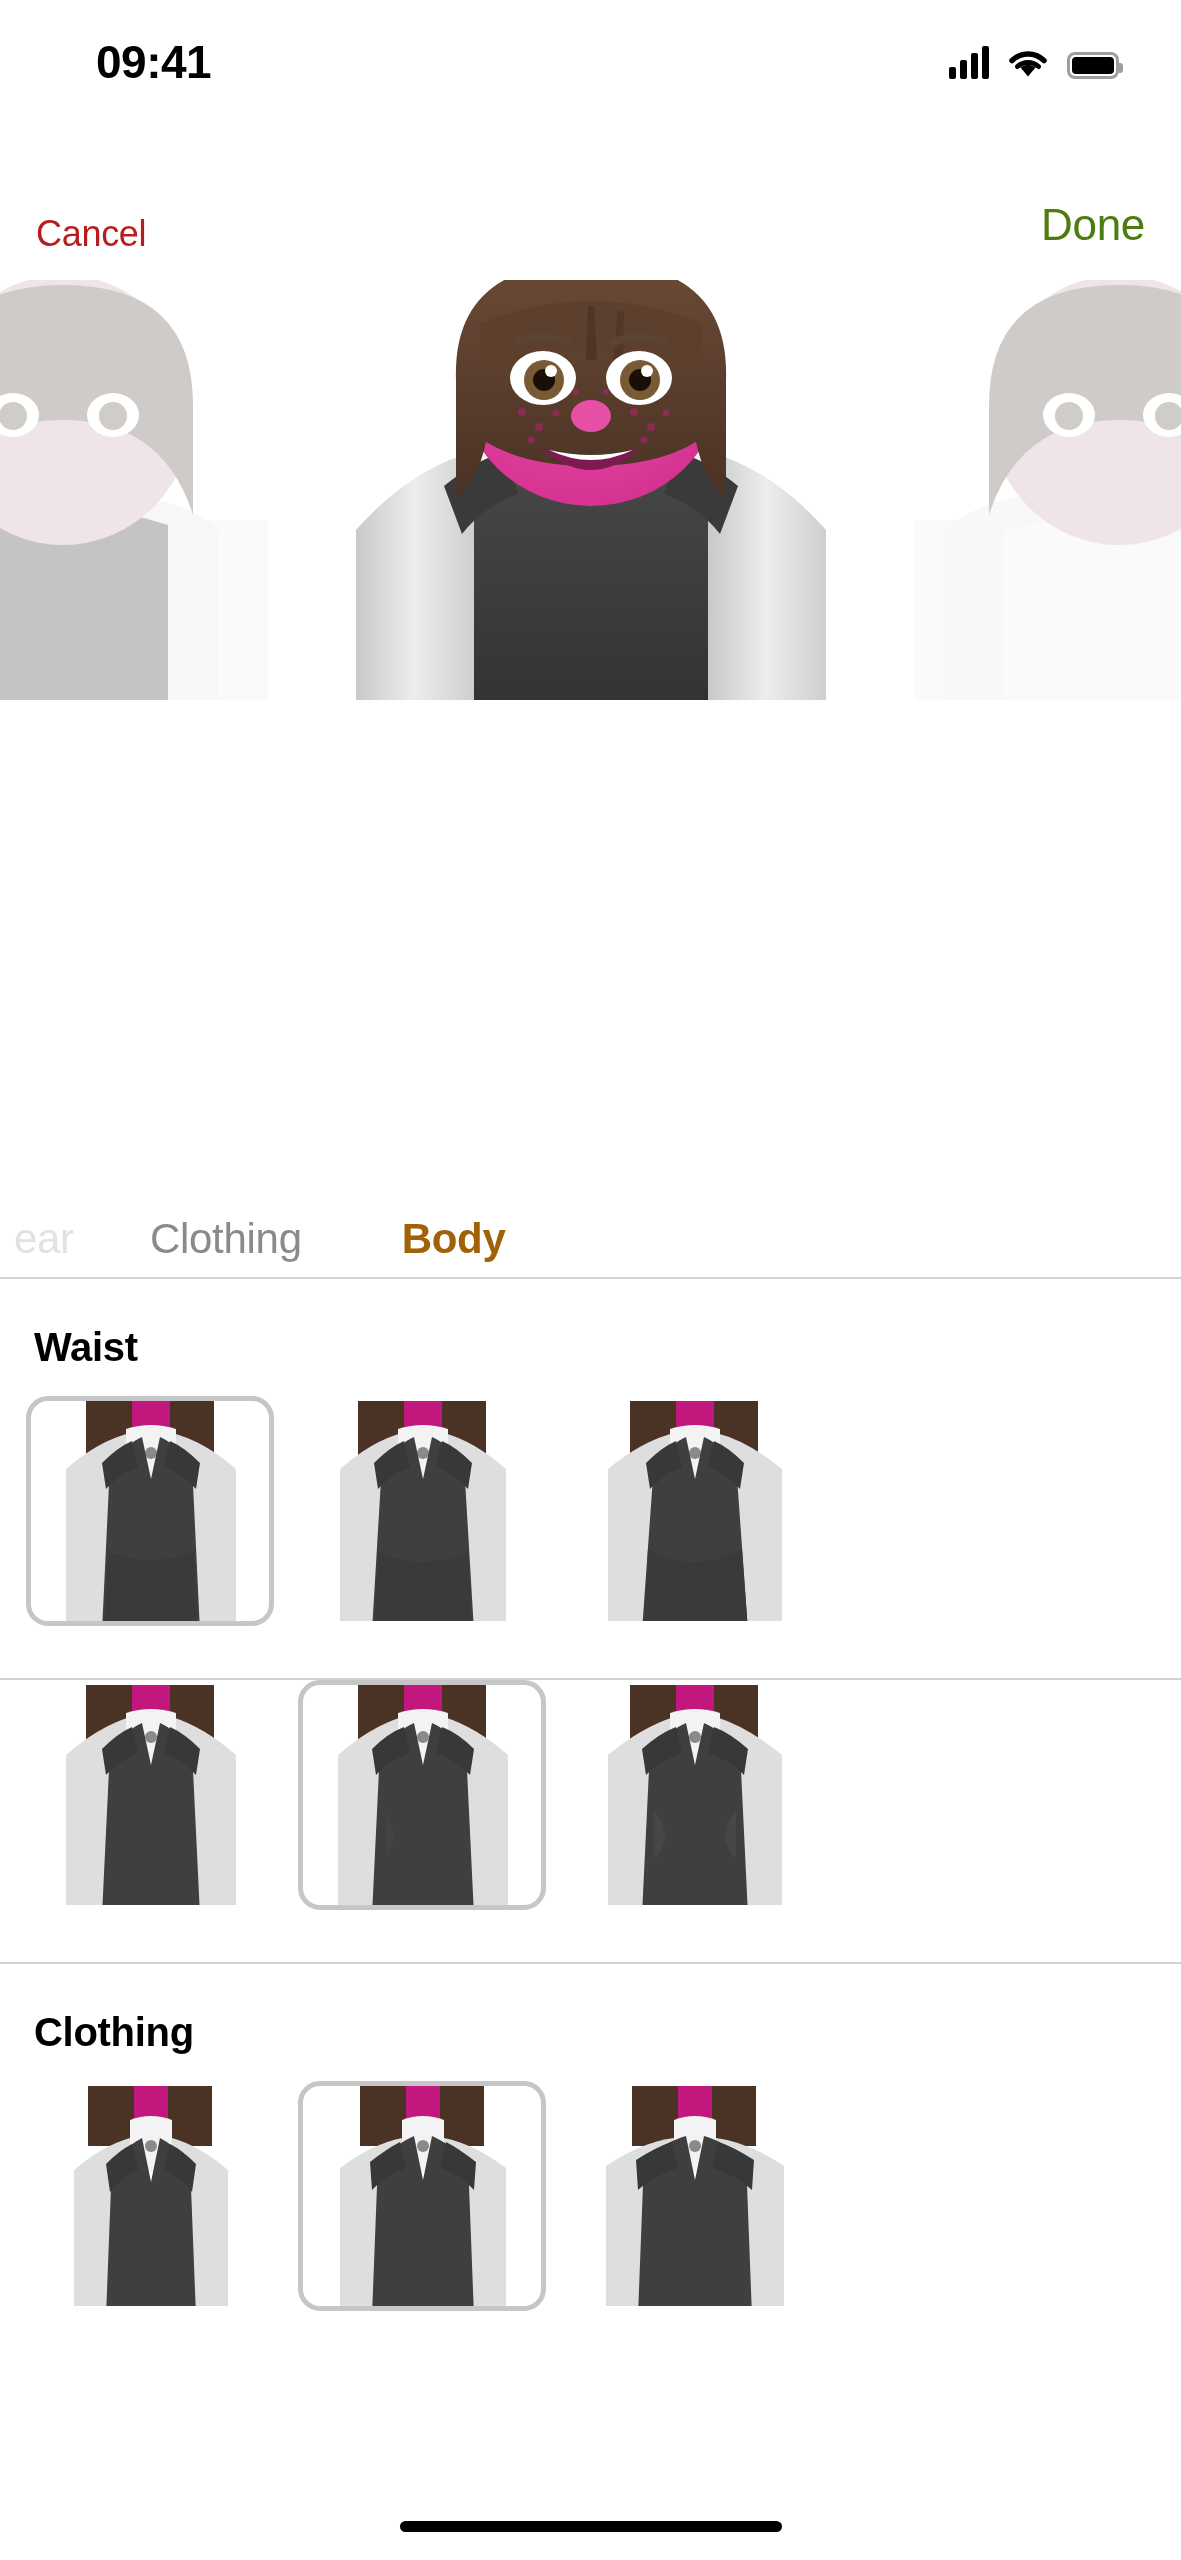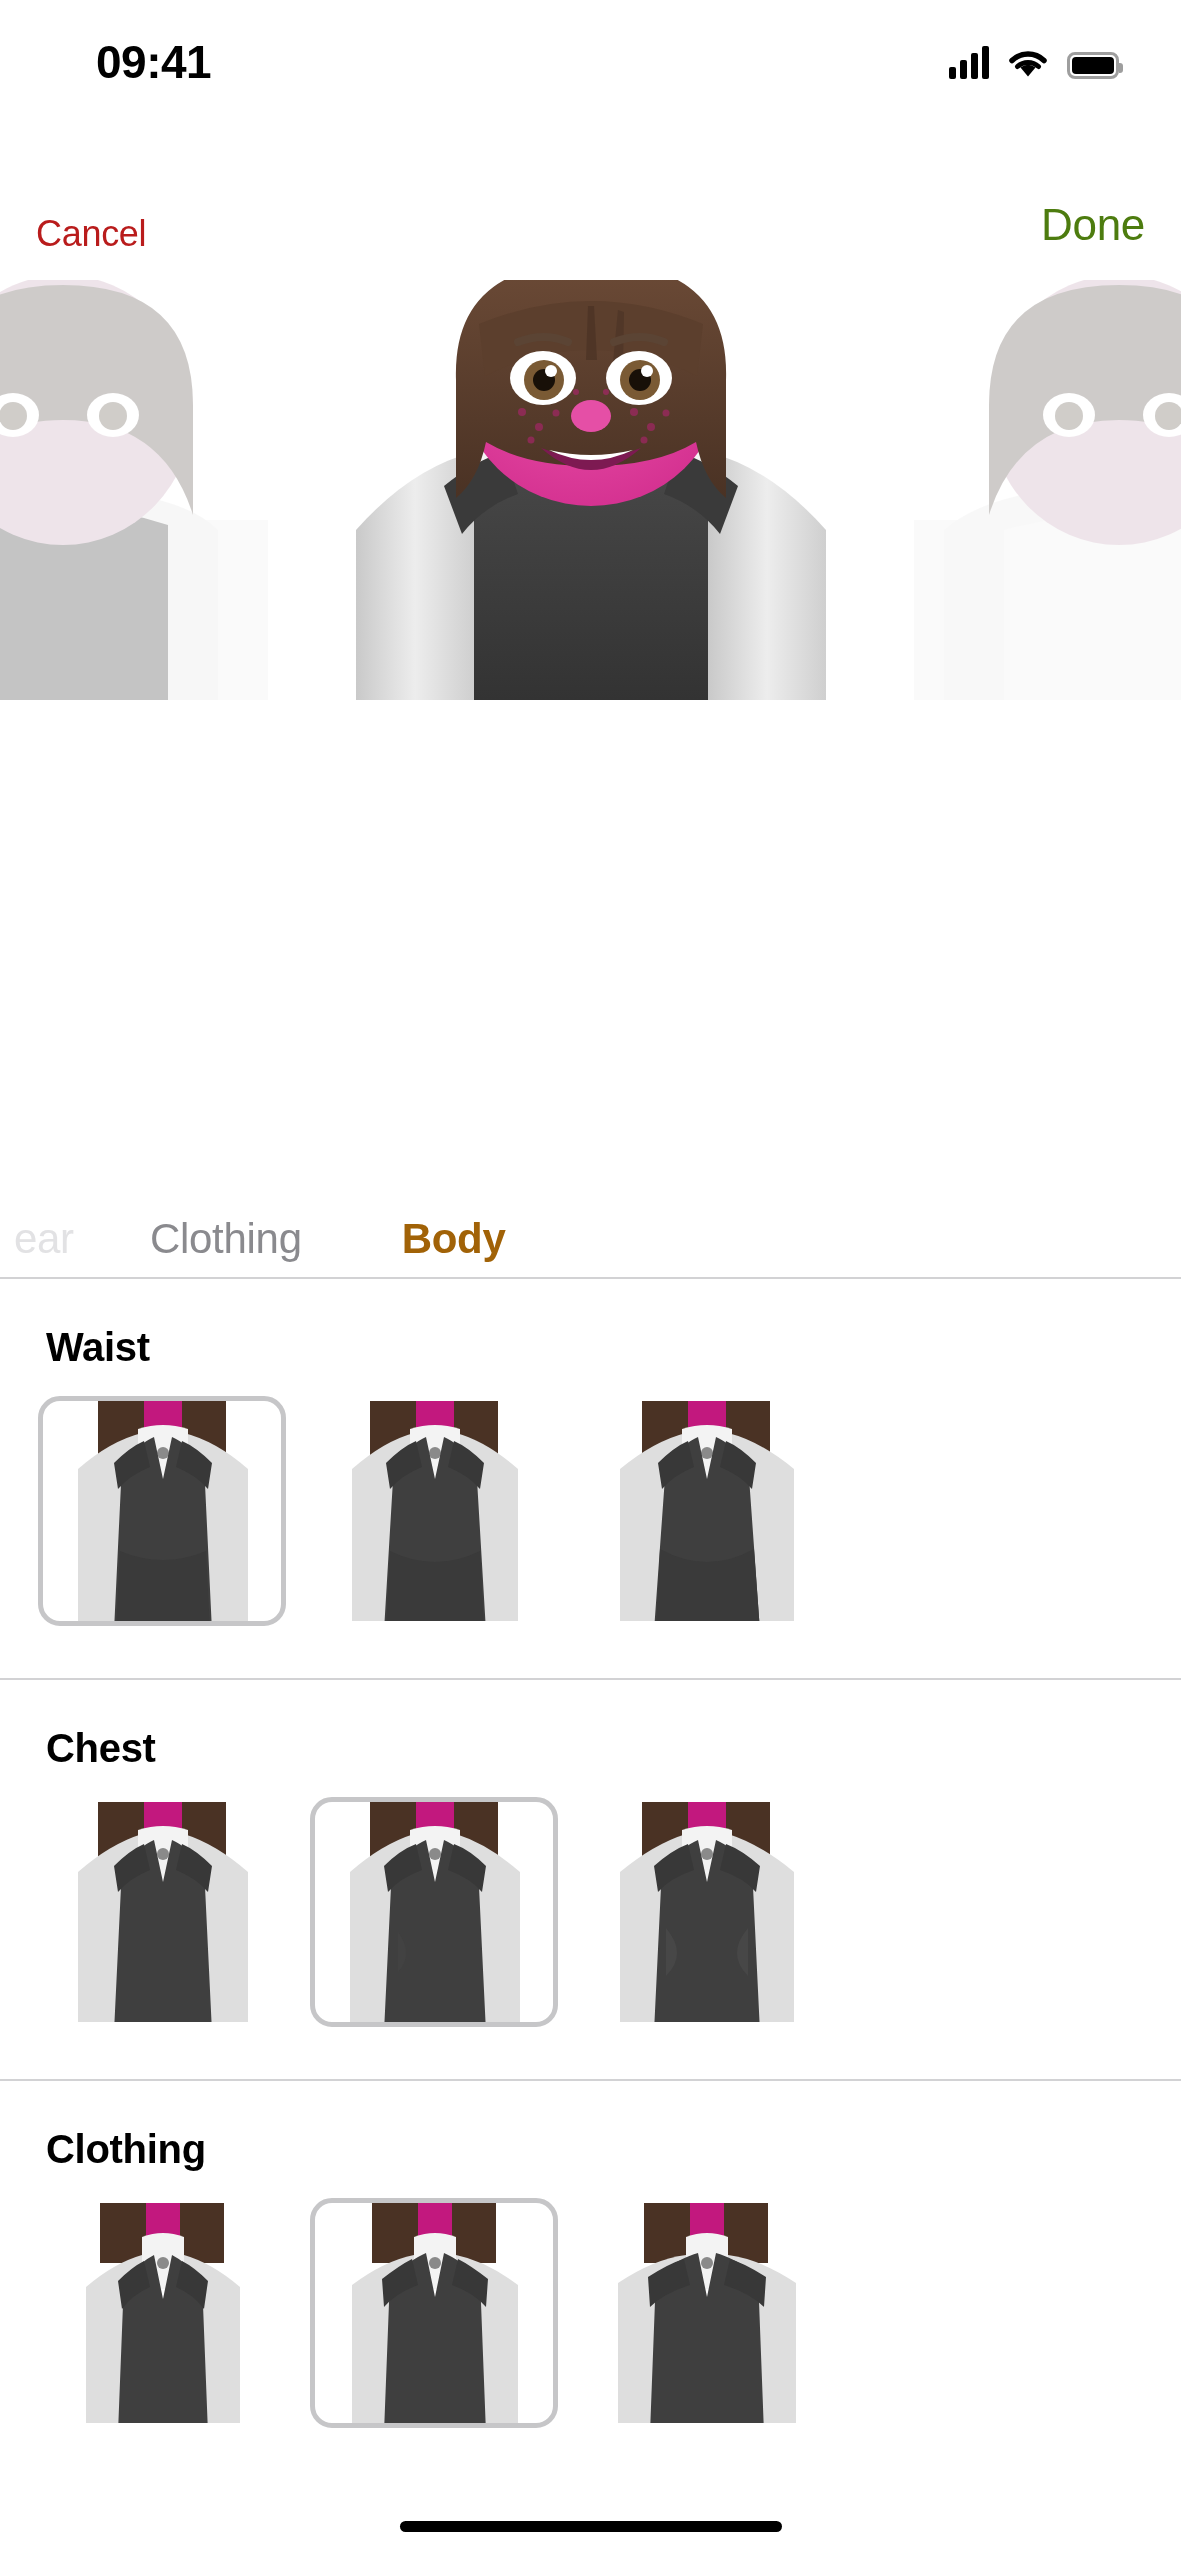--- a/index.html
+++ b/index.html
@@ -72,21 +72,21 @@
   .tab.active   { color:#a16207; font-weight:bold; }
   #tab-spacer-a { width:20px; }
   #tab-spacer-b { width:100px; }
 
   
   #options-scroll {
     position:absolute; top:1277px; left:0; width:1181px; height:1283px;
     overflow:hidden; background:#fff;
   }
   .divider { height:2px; background:#d2d2d4; width:100%; }
-  .section { background:#fff;margin-left:12px; }
+  .section { background:#fff; }
   .section-title {
     font-size:40px; font-weight:bold; color:#000;
     padding:46px 0 26px 34px; letter-spacing:-0.3px;
   }
   .thumb-row {
     display:flex; padding:0 14px 52px 14px; gap:0;
   }
   .thumb-cell {
     width:248px; height:230px; margin:0 12px; position:relative;
     border-radius:22px; border:5px solid transparent;
@@ -298,21 +298,20 @@
           <path d="M152 62 q-16 -16 -30 -22 l-6 26 q20 8 32 22 Z" fill="#383838"></path>
           <path d="M56 148 q47 26 94 0 l6 82 l-104 0 Z" fill="#3a3a3a"></path>
         </svg>
       </div>
     </div>
   </div>
 
   <div class="divider"></div>
 
   <div class="section">
-    <div class="section-title">Chest</div>
     <div class="thumb-row">
       <div class="thumb-cell">
         <svg viewBox="0 0 205 230" xmlns="http://www.w3.org/2000/svg">
           <rect x="38" y="0" width="128" height="58" fill="#4a3224"></rect>
           <path d="M84 0 l38 0 l0 36 l-19 20 l-19 -20 Z" fill="#c2187e"></path>
           <path d="M18 70 q32 -28 64 -38 l0 198 l-64 0 Z" fill="#dedede"></path>
           <path d="M188 70 q-32 -28 -64 -38 l0 198 l64 0 Z" fill="#dedede"></path>
           <path d="M78 28 q25 -8 50 0 l0 50 l-50 0 Z" fill="#f3f3f3"></path>
           <circle cx="103" cy="52" r="6" fill="#8a8a8a"></circle>
           <path d="M62 64 q18 -20 32 -26 l9 42 l9 -42 q14 6 32 26 l8 166 l-98 0 Z" fill="#3f3f3f"></path>

